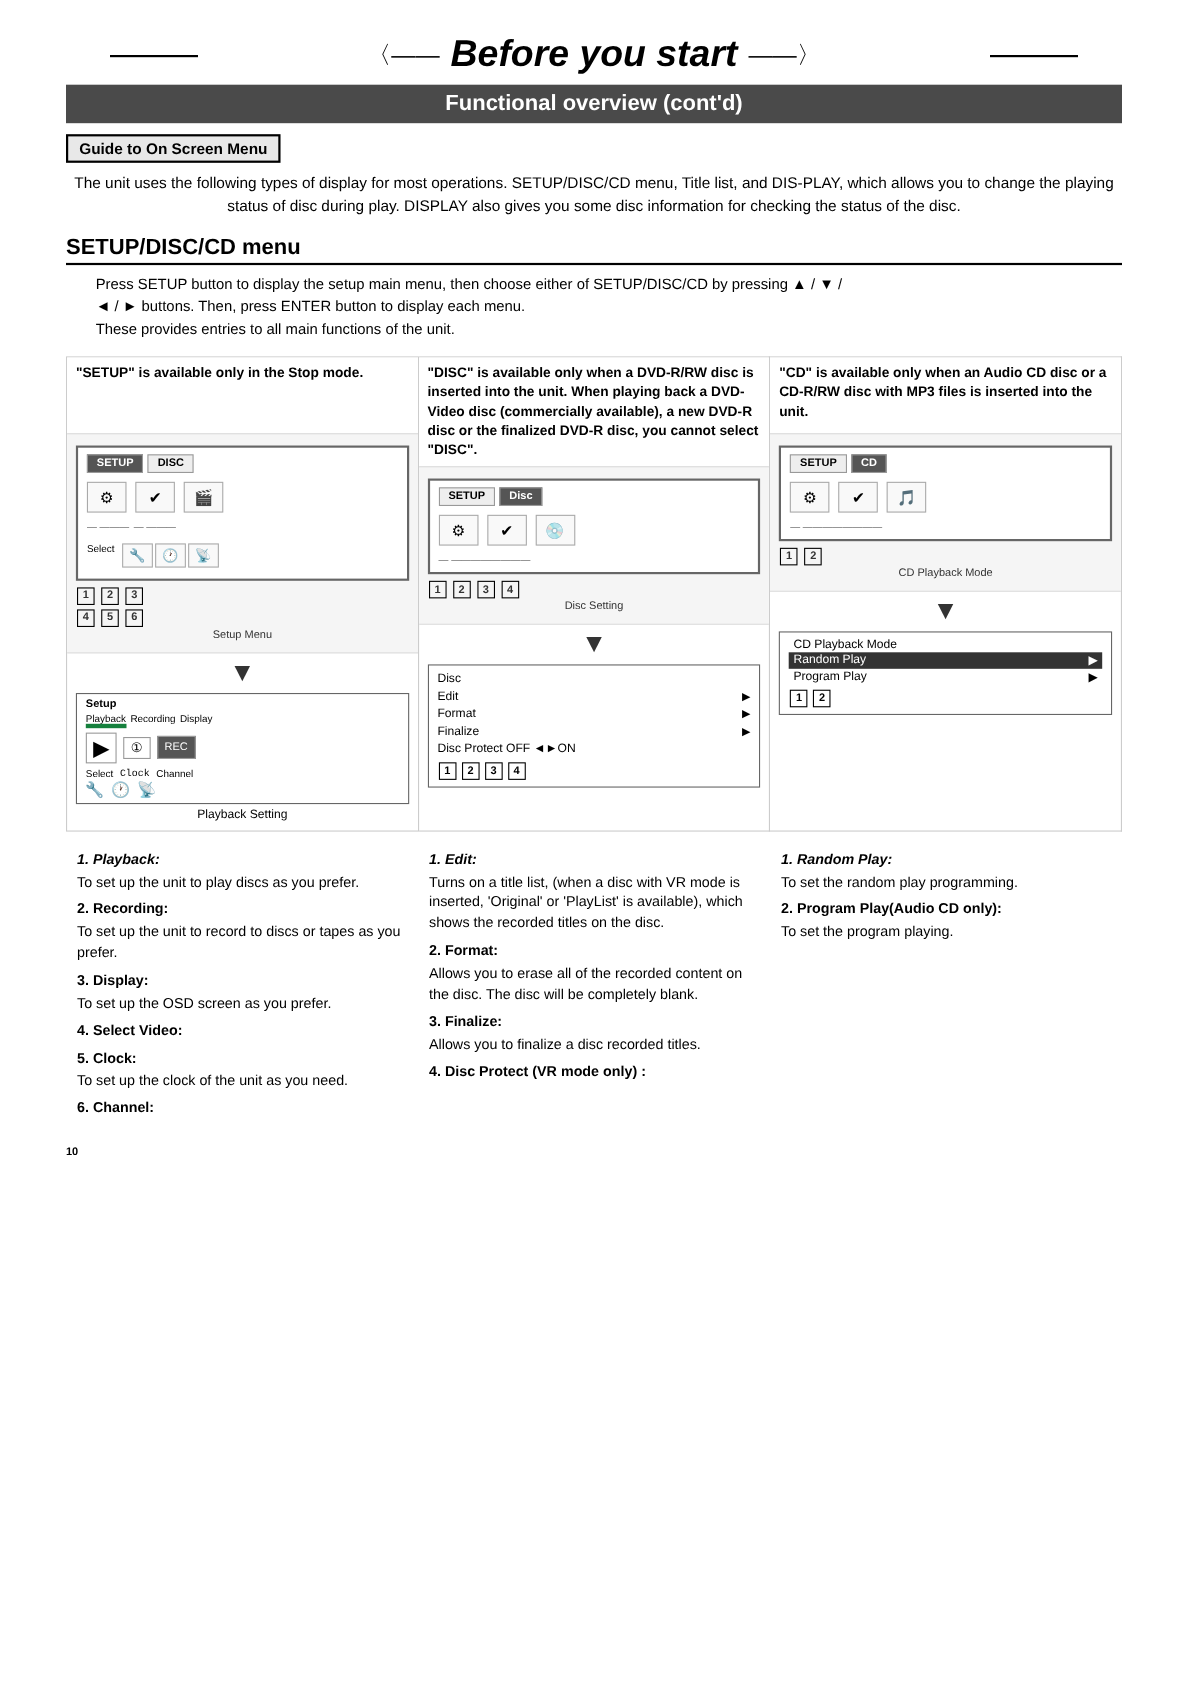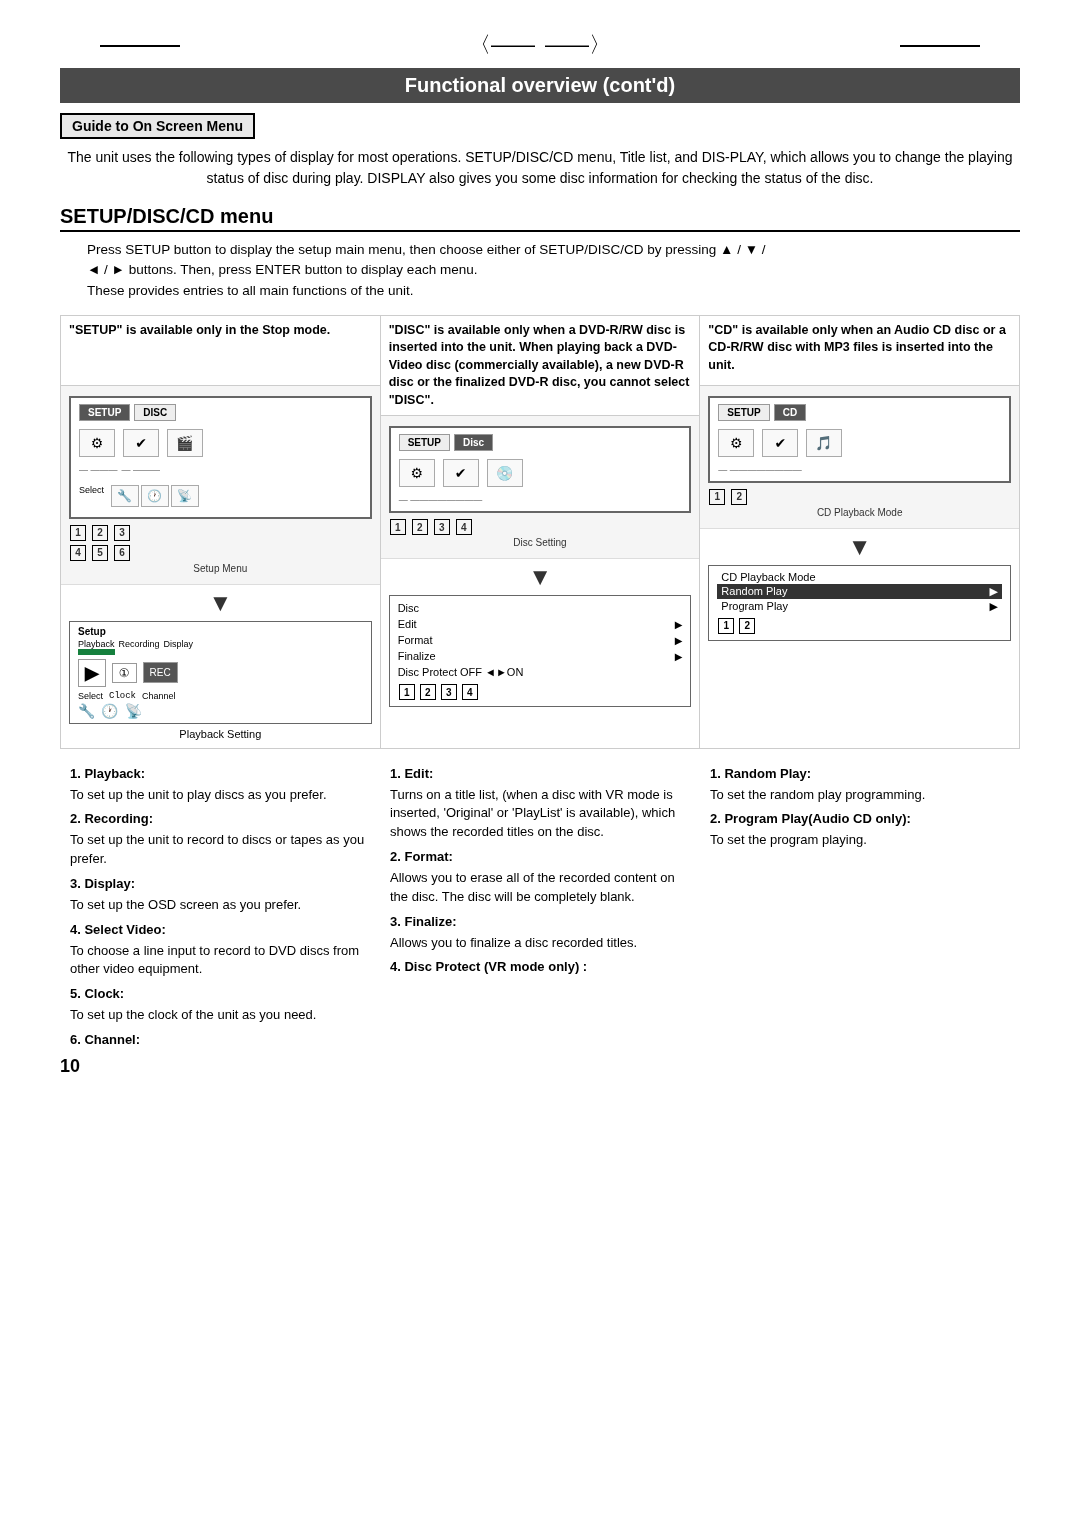--- a/index.html
+++ b/index.html
@@ -205,25 +205,26 @@
       font-size: 13px;
       line-height: 1.45;
     }
     .desc-title {
       font-weight: bold;
       margin-top: 6px;
       margin-bottom: 2px;
     }
     .desc-first {
       margin-top: 0;
+      font-style: italic;
     }
     
     .page-num {
-      margin-top: 4px;
-      font-size: 18px;
+      margin-top: 23px;
+      font-size: 10px;
       font-weight: bold;
     }
     .cd-menu {
       font-size: 11px;
     }
     .cd-row {
       padding: 1px 4px;
       display: flex;
       justify-content: space-between;
     }
@@ -234,20 +235,21 @@
   </style>
 </head>
 <body>
 
 
 
 
 <div class="page-title-container">
   <div class="title-deco">
     <span class="title-arrow">〈——</span>
+    <span class="page-title">Before you start</span>
     <span class="title-arrow">——〉</span>
   </div>
 </div>
 
 
 <div class="func-bar">Functional overview (cont'd)</div>
 
 
 <div class="guide-box">Guide to On Screen Menu</div>
 
@@ -310,21 +312,21 @@
         <div>Setup Menu</div>
       </div>
     </div>
 
     <div class="arrow-down">▼</div>
 
     <div style="padding: 0 8px 8px 8px;">
       <div class="sub-menu">
         <div style="font-size:10px;font-weight:bold;margin-bottom:2px;">Setup</div>
         <div style="font-size:9px;display:flex;gap:4px;margin-bottom:4px;">
-          <span style="border-bottom:6px solid #15803d;">Playback</span>
+          <span style="border-bottom:4px solid #15803d;">Playback</span>
           <span>Recording</span>
           <span>Display</span>
         </div>
         <div style="display:flex;gap:6px;margin-bottom:4px;align-items:center;">
           <span style="font-size:18px;font-weight:bold;border:1px solid #999;padding:2px 6px;">▶</span>
           <span style="font-size:12px;border:1px solid #999;padding:2px 6px;">①</span>
           <span style="font-size:10px;border:1px solid #999;padding:4px 6px;background:#555;color:#fff;">REC</span>
         </div>
         <div style="font-size:9px;display:flex;gap:4px;">
           <span>Select</span>
@@ -457,21 +459,20 @@
 <div class="three-col" style="margin-top:8px;">
 
   <div class="desc-col">
     <div class="desc-title desc-first">1. Playback:</div>
     <div>To set up the unit to play discs as you prefer.</div>
     <div class="desc-title">2. Recording:</div>
     <div>To set up the unit to record to discs or tapes as you prefer.</div>
     <div class="desc-title">3. Display:</div>
     <div>To set up the OSD screen as you prefer.</div>
     <div class="desc-title">4. Select Video:</div>
-    <div>To choose a line input to record to DVD discs from other video equipment.</div>
     <div class="desc-title">5. Clock:</div>
     <div>To set up the clock of the unit as you need.</div>
     <div class="desc-title">6. Channel:</div>
   </div>
 
   <div class="desc-col">
     <div class="desc-title desc-first">1. Edit:</div>
     <div>Turns on a title list, (when a disc with VR mode is inserted, 'Original' or 'PlayList' is available), which shows the recorded titles on the disc.</div>
     <div class="desc-title">2. Format:</div>
     <div>Allows you to erase all of the recorded content on the disc. The disc will be completely blank.</div>

